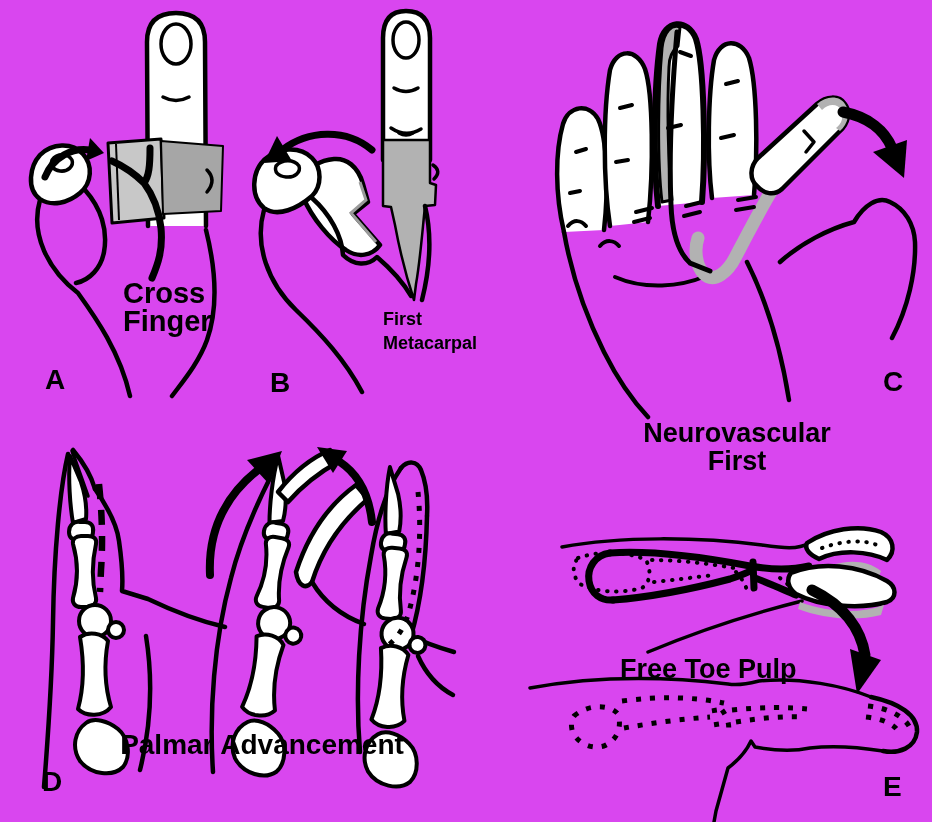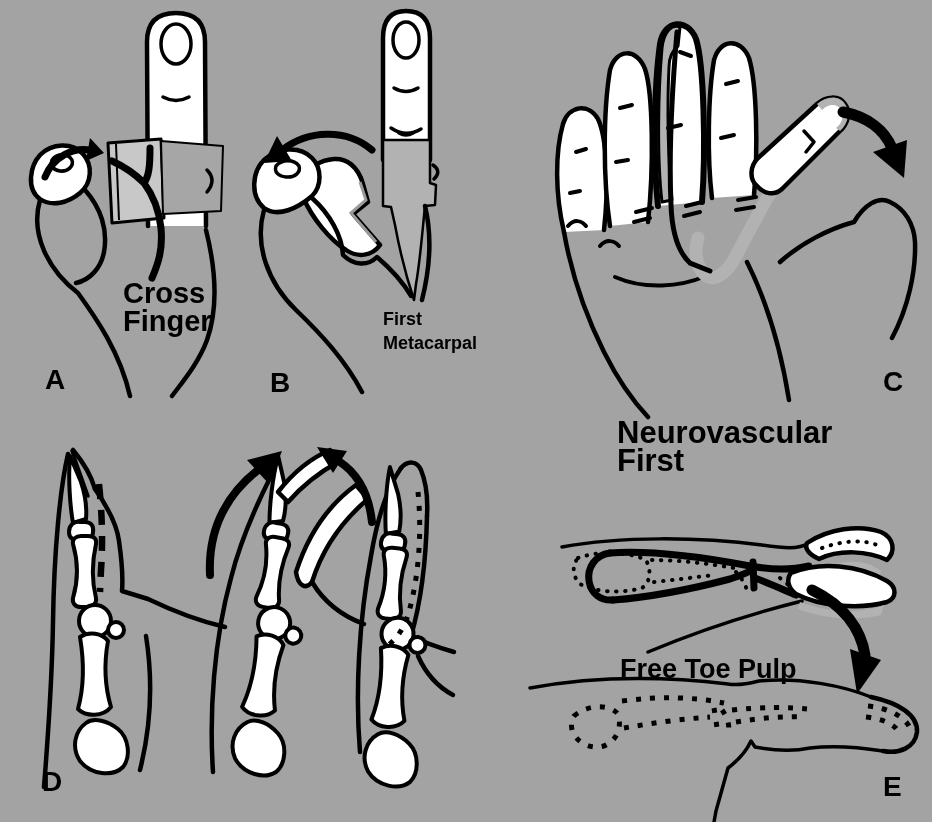--- a/index.html
+++ b/index.html
@@ -1,16 +1,16 @@
 <!DOCTYPE html>
 <html><head>
 <meta charset="utf-8">
 <style>
   html,body{margin:0;padding:0;background:#fff;}
-  .fig{position:relative;width:932px;height:822px;background:#a3a3a3;overflow:hidden;
+  .fig{position:relative;width:932px;height:822px;background:#d946ef;overflow:hidden;
        font-family:"Liberation Sans",sans-serif;}
   .fig svg{position:absolute;}
   .cap{position:absolute;font-weight:bold;color:#000;white-space:nowrap;}
   .letter{position:absolute;font-weight:bold;font-size:28px;color:#000;}
   
   .s  {stroke:#000;fill:none;stroke-width:4.5;stroke-linecap:round;stroke-linejoin:round;}
   .s3 {stroke:#000;fill:none;stroke-width:3.5;stroke-linecap:round;stroke-linejoin:round;}
   .sf {stroke:#000;fill:#fff;stroke-width:4.5;stroke-linejoin:round;stroke-linecap:round;}
   .sf6{stroke:#000;fill:#fff;stroke-width:6;stroke-linejoin:round;stroke-linecap:round;}
   .bone{stroke:#000;fill:#fff;stroke-width:4;stroke-linejoin:round;}
@@ -227,25 +227,26 @@
   <div class="cap" style="left:123px;top:279px;font-size:29px;line-height:28px">
     <div>Cross</div>
     <div>Finger</div>
   </div>
 
   <div class="cap" style="left:383px;top:307px;font-size:18px;line-height:24px">
     <div>First</div>
     <div>Metacarpal</div>
   </div>
 
-  <div class="cap" style="left:617px;top:419px;width:240px;font-size:31px;line-height:28px">
+  <div class="cap" style="left:617px;top:419px;width:240px;text-align:center;font-size:27px;line-height:28px">
     <div>Neurovascular</div>
     <div>First</div>
   </div>
 
+  <div class="cap" style="left:112px;top:729px;width:300px;text-align:center;font-size:28px">Palmar Advancement</div>
 
   <div class="cap" style="left:620px;top:654px;width:220px;font-size:27px">Free Toe Pulp</div>
 
   <div class="letter" style="left:45px;top:364px">A</div>
   <div class="letter" style="left:270px;top:367px">B</div>
   <div class="letter" style="left:883px;top:366px">C</div>
   <div class="letter" style="left:42px;top:766px">D</div>
   <div class="letter" style="left:883px;top:771px">E</div>
 
 </div>

